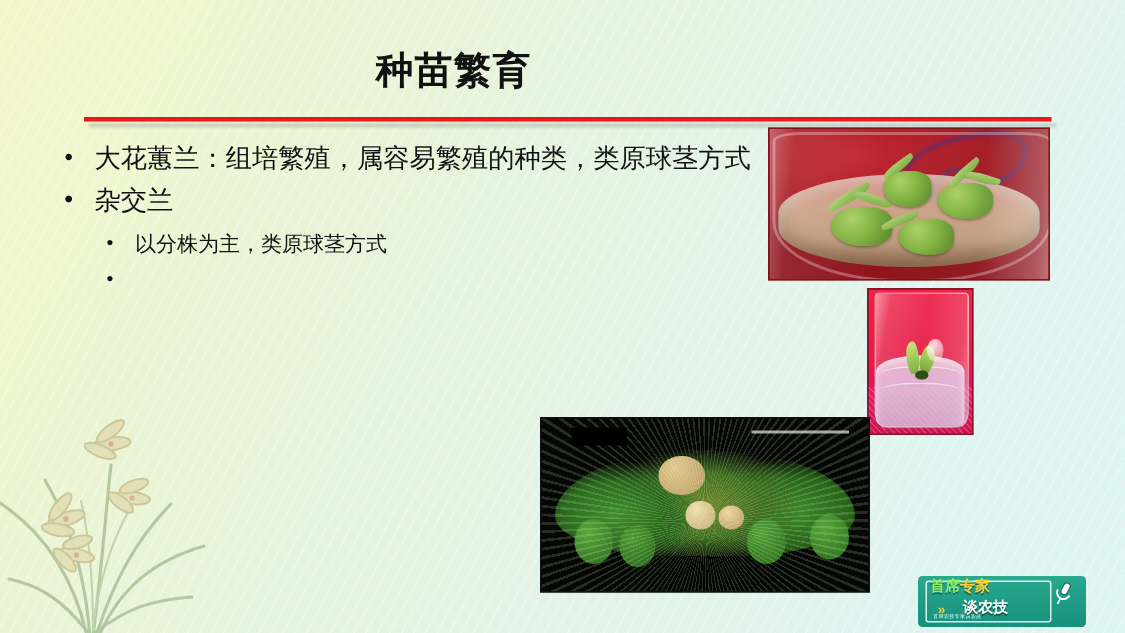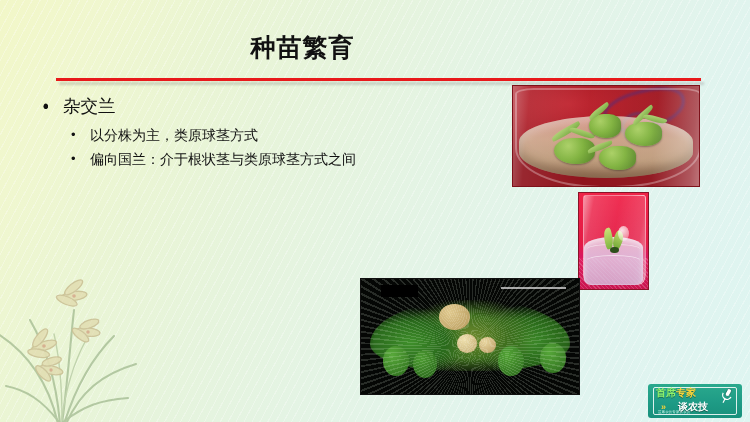--- a/index.html
+++ b/index.html
@@ -328,28 +328,29 @@
     position: absolute;
     left: 9%;
     top: 5%;
     width: 17%;
     height: 11%;
     background: #000;
   }
   
   .logo {
     position: absolute;
-    left: 648px;
+    left: 612px;
     top: 384px;
-    width: 94px;
+    width: 112px;
     height: 34px;
     border-radius: 3px;
     background: linear-gradient(180deg, #2aa98d 0%, #1f9c86 50%, #18907c 100%);
     overflow: hidden;
     z-index: 9;
+    font-family: Liberation Mono, monospace;
   }
   .logo-frame {
     position: absolute;
     left: 5px;
     top: 3px;
     width: 84px;
     height: 28px;
     border: 1px solid rgba(255,255,255,0.85);
     border-radius: 2px;
     box-sizing: border-box;
@@ -454,39 +455,39 @@
   </svg>
 
   <div class="title">种苗繁育</div>
   <div class="title-rule-shadow"></div>
   <div class="title-rule"></div>
 
   <div class="body-list">
 
     <div class="bullet-l1">
       <span class="dot">•</span>
+      <span>大花蕙兰：组培繁殖，属容易繁殖的种类，类原球茎方式</span>
     </div>
 
     <div class="bullet-l1">
       <span class="dot">•</span>
     </div>
 
     <div class="bullet-l1">
       <span class="dot">•</span>
       <span>杂交兰</span>
     </div>
 
     <div class="sub-list">
       <div class="bullet-l2">
         <span class="dot">•</span>
         <span>以分株为主，类原球茎方式</span>
       </div>
       <div class="bullet-l2">
         <span class="dot">•</span>
-        <span>偏向国兰：介于根状茎与类原球茎方式之间</span>
       </div>
     </div>
 
   </div>
 
   <div class="photo photo-dish">
     <div class="dish-bg"></div>
     <div class="dish-scribble"></div>
     <div class="dish-scribble2"></div>
     <div class="dish-plate"></div>

